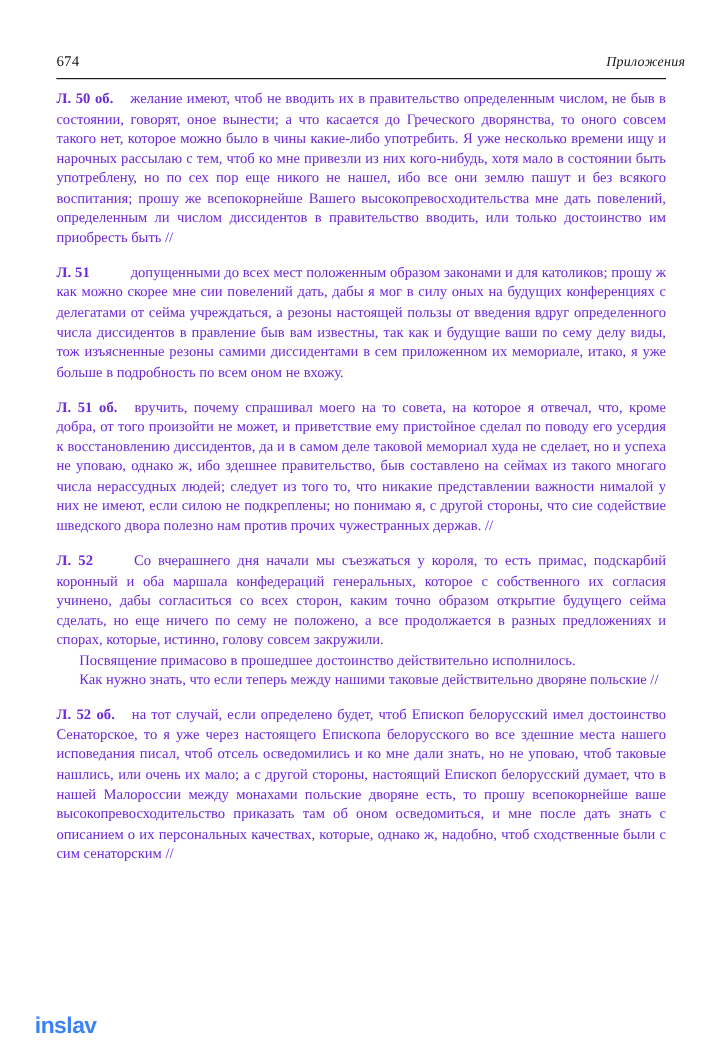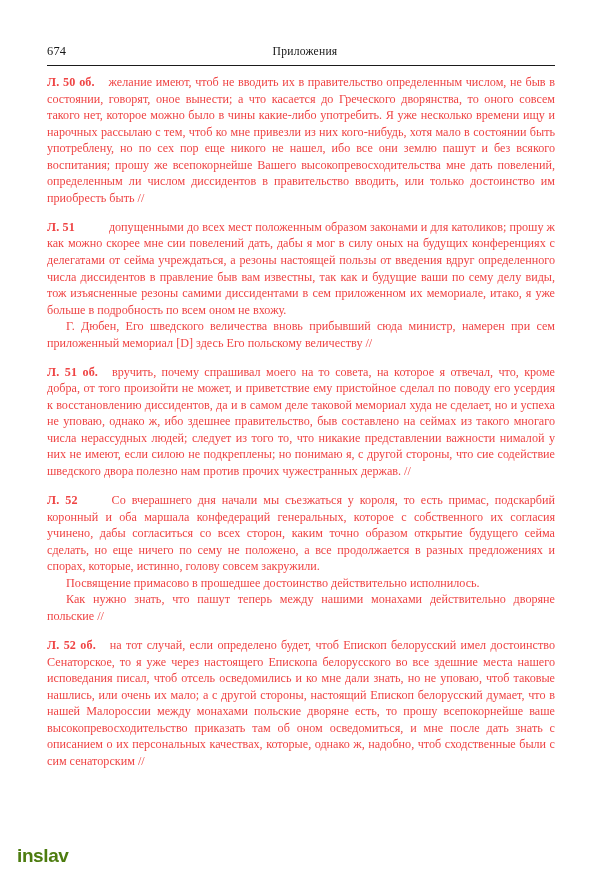--- a/index.html
+++ b/index.html
@@ -37,24 +37,25 @@
     position: absolute;
     left: 0;
     top: 0;
     font-size: 12.4px;
     line-height: 17px;
     letter-spacing: 0.2px;
     color: #161616;
   }
   .running-title {
     position: absolute;
-    left: 4px;
+    left: 16px;
     top: 0;
     width: 508px;
-    text-align: center;
+    text-align: right;
+    font-style: italic;
     font-size: 11.6px;
     line-height: 17px;
     letter-spacing: 0.25px;
     color: #161616;
   }
 
   
   .body-text {
     position: absolute;
     left: 47px;
@@ -65,21 +66,21 @@
   .entry {
     margin-bottom: 12.5px;
   }
 
   .para {
     font-size: 12.15px;
     line-height: 16.55px;
     text-align: justify;
     text-justify: inter-word;
     margin: 0;
-    color: #ef4444;
+    color: #6d28d9;
     -webkit-hyphens: manual;
     hyphens: manual;
   }
   .para.indent {
     text-indent: 19px;
   }
   .para.hang-first {
     text-indent: 0;
   }
 
@@ -92,27 +93,27 @@
     display: inline-block;
     width: 14px;
   }
   .folio-gap.wide {
     width: 34px;
   }
 
   
   .watermark {
     position: absolute;
-    left: 17px;
+    left: 29px;
     top: 845px;
     font-family: "Liberation Sans", "DejaVu Sans", sans-serif;
     font-size: 19px;
     font-weight: bold;
     letter-spacing: -0.4px;
-    color: #4d7c0f;
+    color: #3b82f6;
     user-select: none;
   }
 </style>
 </head>
 <body>
 
 <div class="page">
 
   <div class="running-head">
     <div class="folio-number">674</div>
@@ -120,31 +121,30 @@
   </div>
 
   <div class="body-text">
 
     <div class="entry">
       <p class="para hang-first"><span class="folio-mark">Л. 50 об.</span><span class="folio-gap"></span><span>желание имеют, чтоб не вводить их в правительство определенным числом, не быв в состоянии, говорят, оное вынести; а что касается до Греческого дворянства, то оного совсем такого нет, которое можно было в чины какие-либо употребить. Я уже несколько времени ищу и нарочных рассылаю с тем, чтоб ко мне привезли из них кого-нибудь, хотя мало в состоянии быть употреблену, но по сех пор еще никого не нашел, ибо все они землю пашут и без всякого воспитания; прошу же всепокорнейше Вашего высокопревосходительства мне дать повелений, определенным ли числом диссидентов в правительство вводить, или только достоинство им приобресть быть //</span></p>
     </div>
 
     <div class="entry">
       <p class="para hang-first"><span class="folio-mark">Л. 51</span><span class="folio-gap wide"></span><span>допущенными до всех мест положенным образом законами и для католиков; прошу ж как можно скорее мне сии повелений дать, дабы я мог в силу оных на будущих конференциях с делегатами от сейма учреждаться, а резоны настоящей пользы от введения вдруг определенного числа диссидентов в правление быв вам известны, так как и будущие ваши по сему делу виды, тож изъясненные резоны самими диссидентами в сем приложенном их мемориале, итако, я уже больше в подробность по всем оном не вхожу.</span></p>
-      <p class="para indent">Г. Дюбен, Его шведского величества вновь прибывший сюда министр, намерен при сем приложенный мемориал [D] здесь Его польскому величеству //</p>
     </div>
 
     <div class="entry">
       <p class="para hang-first"><span class="folio-mark">Л. 51 об.</span><span class="folio-gap"></span><span>вручить, почему спрашивал моего на то совета, на которое я отвечал, что, кроме добра, от того произойти не может, и приветствие ему пристойное сделал по поводу его усердия к восстановлению диссидентов, да и в самом деле таковой мемориал худа не сделает, но и успеха не уповаю, однако ж, ибо здешнее правительство, быв составлено на сеймах из такого многаго числа нерассудных людей; следует из того то, что никакие представлении важности нималой у них не имеют, если силою не подкреплены; но понимаю я, с другой стороны, что сие содействие шведского двора полезно нам против прочих чужестранных держав. //</span></p>
     </div>
 
     <div class="entry">
       <p class="para hang-first"><span class="folio-mark">Л. 52</span><span class="folio-gap wide"></span><span>Со вчерашнего дня начали мы съезжаться у короля, то есть примас, подскарбий коронный и оба маршала конфедераций генеральных, которое с собственного их согласия учинено, дабы согласиться со всех сторон, каким точно образом открытие будущего сейма сделать, но еще ничего по сему не положено, а все продолжается в разных предложениях и спорах, которые, истинно, голову совсем закружили.</span></p>
       <p class="para indent">Посвящение примасово в прошедшее достоинство действительно исполнилось.</p>
-      <p class="para indent">Как нужно знать, что пашут теперь между нашими монахами действительно дворяне польские //</p>
+      <p class="para indent">Как нужно знать, что если теперь между нашими таковые действительно дворяне польские //</p>
     </div>
 
     <div class="entry">
       <p class="para hang-first"><span class="folio-mark">Л. 52 об.</span><span class="folio-gap"></span><span>на тот случай, если определено будет, чтоб Епископ белорусский имел достоинство Сенаторское, то я уже через настоящего Епископа белорусского во все здешние места нашего исповедания писал, чтоб отсель осведомились и ко мне дали знать, но не уповаю, чтоб таковые нашлись, или очень их мало; а с другой стороны, настоящий Епископ белорусский думает, что в нашей Малороссии между монахами польские дворяне есть, то прошу всепокорнейше ваше высокопревосходительство приказать там об оном осведомиться, и мне после дать знать с описанием о их персональных качествах, которые, однако ж, надобно, чтоб сходственные были с сим сенаторским //</span></p>
     </div>
 
   </div>
 
   <div class="watermark">inslav</div>
 

